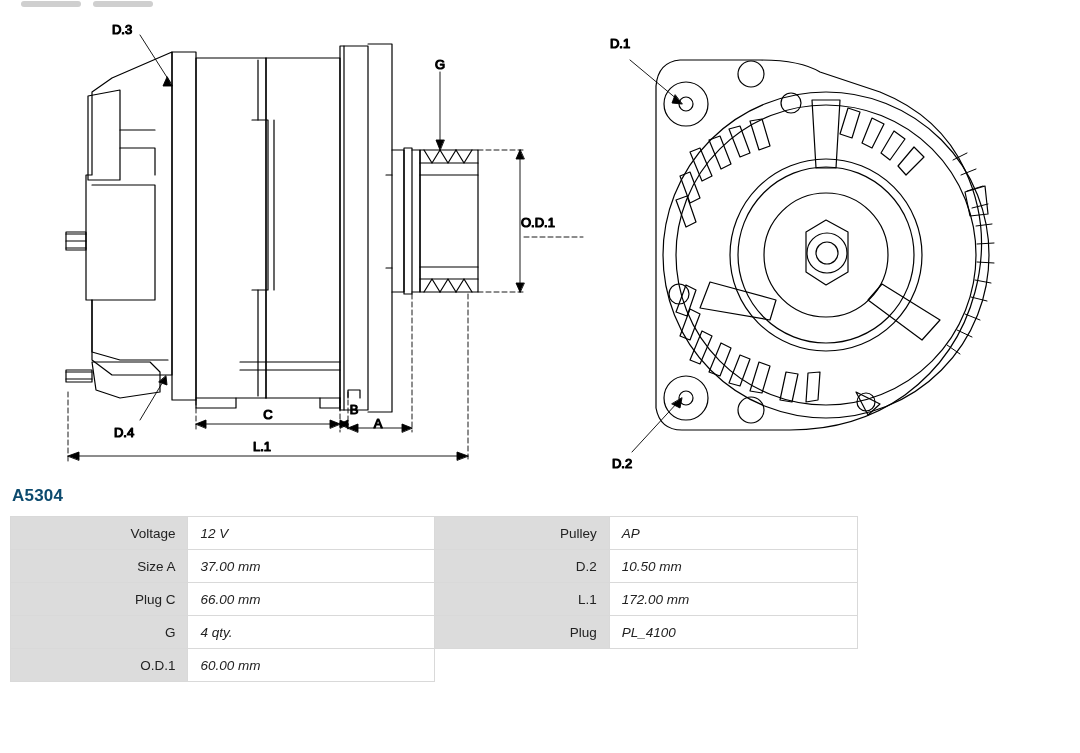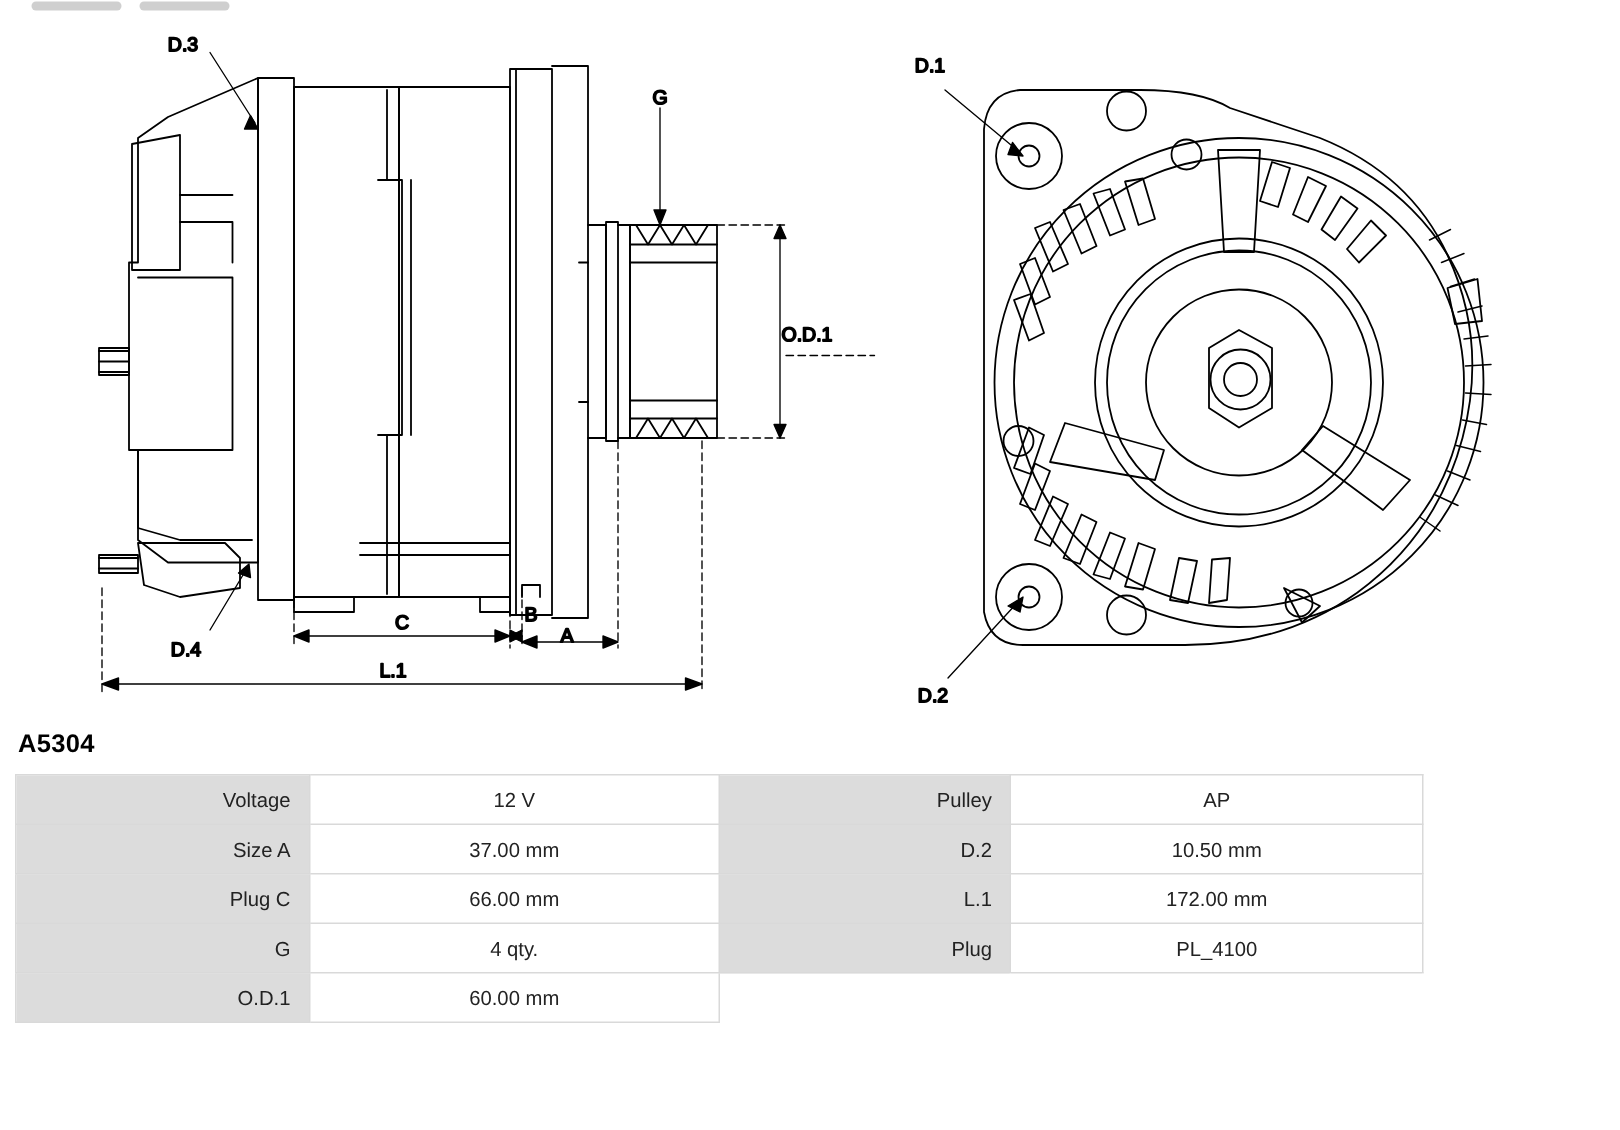--- a/index.html
+++ b/index.html
@@ -22,50 +22,51 @@
     width: 1080px; height: 480px;
   }
   #drawing svg { display: block; }
 
   
   #part-number {
     position: absolute;
     left: 12px; top: 486px;
     font-size: 17px;
     font-weight: bold;
-    color: #000000;
+    color: #0c4a6e;
     letter-spacing: 0.2px;
   }
 
   
   #spec-table {
     position: absolute;
     left: 10px; top: 516px;
-    width: 939px;
+    width: 848px;
     border-collapse: collapse;
     font-size: 13.5px;
   }
   #spec-table td {
     border: 1px solid #d9d9d9;
     height: 33px;
     padding: 0 12px;
     vertical-align: middle;
     white-space: nowrap;
   }
   #spec-table td.label {
     background: #dcdcdc;
     text-align: right;
     width: 220px;
     color: #222;
   }
   #spec-table td.value {
     background: #ffffff;
-    text-align: center;
+    text-align: left;
     width: 310px;
     color: #222;
+    font-style: italic;
   }
   #spec-table td.empty {
     background: #ffffff;
     border: 1px solid #ffffff;
   }
   #spec-table td.empty.lbl-empty {
     background: #ffffff;
   }
   .dimtext { font-family: "Liberation Sans", sans-serif; font-size: 13px; fill:#000; }
   .leadtext { font-family: "Liberation Sans", sans-serif; font-size: 13px; fill:#000; }

